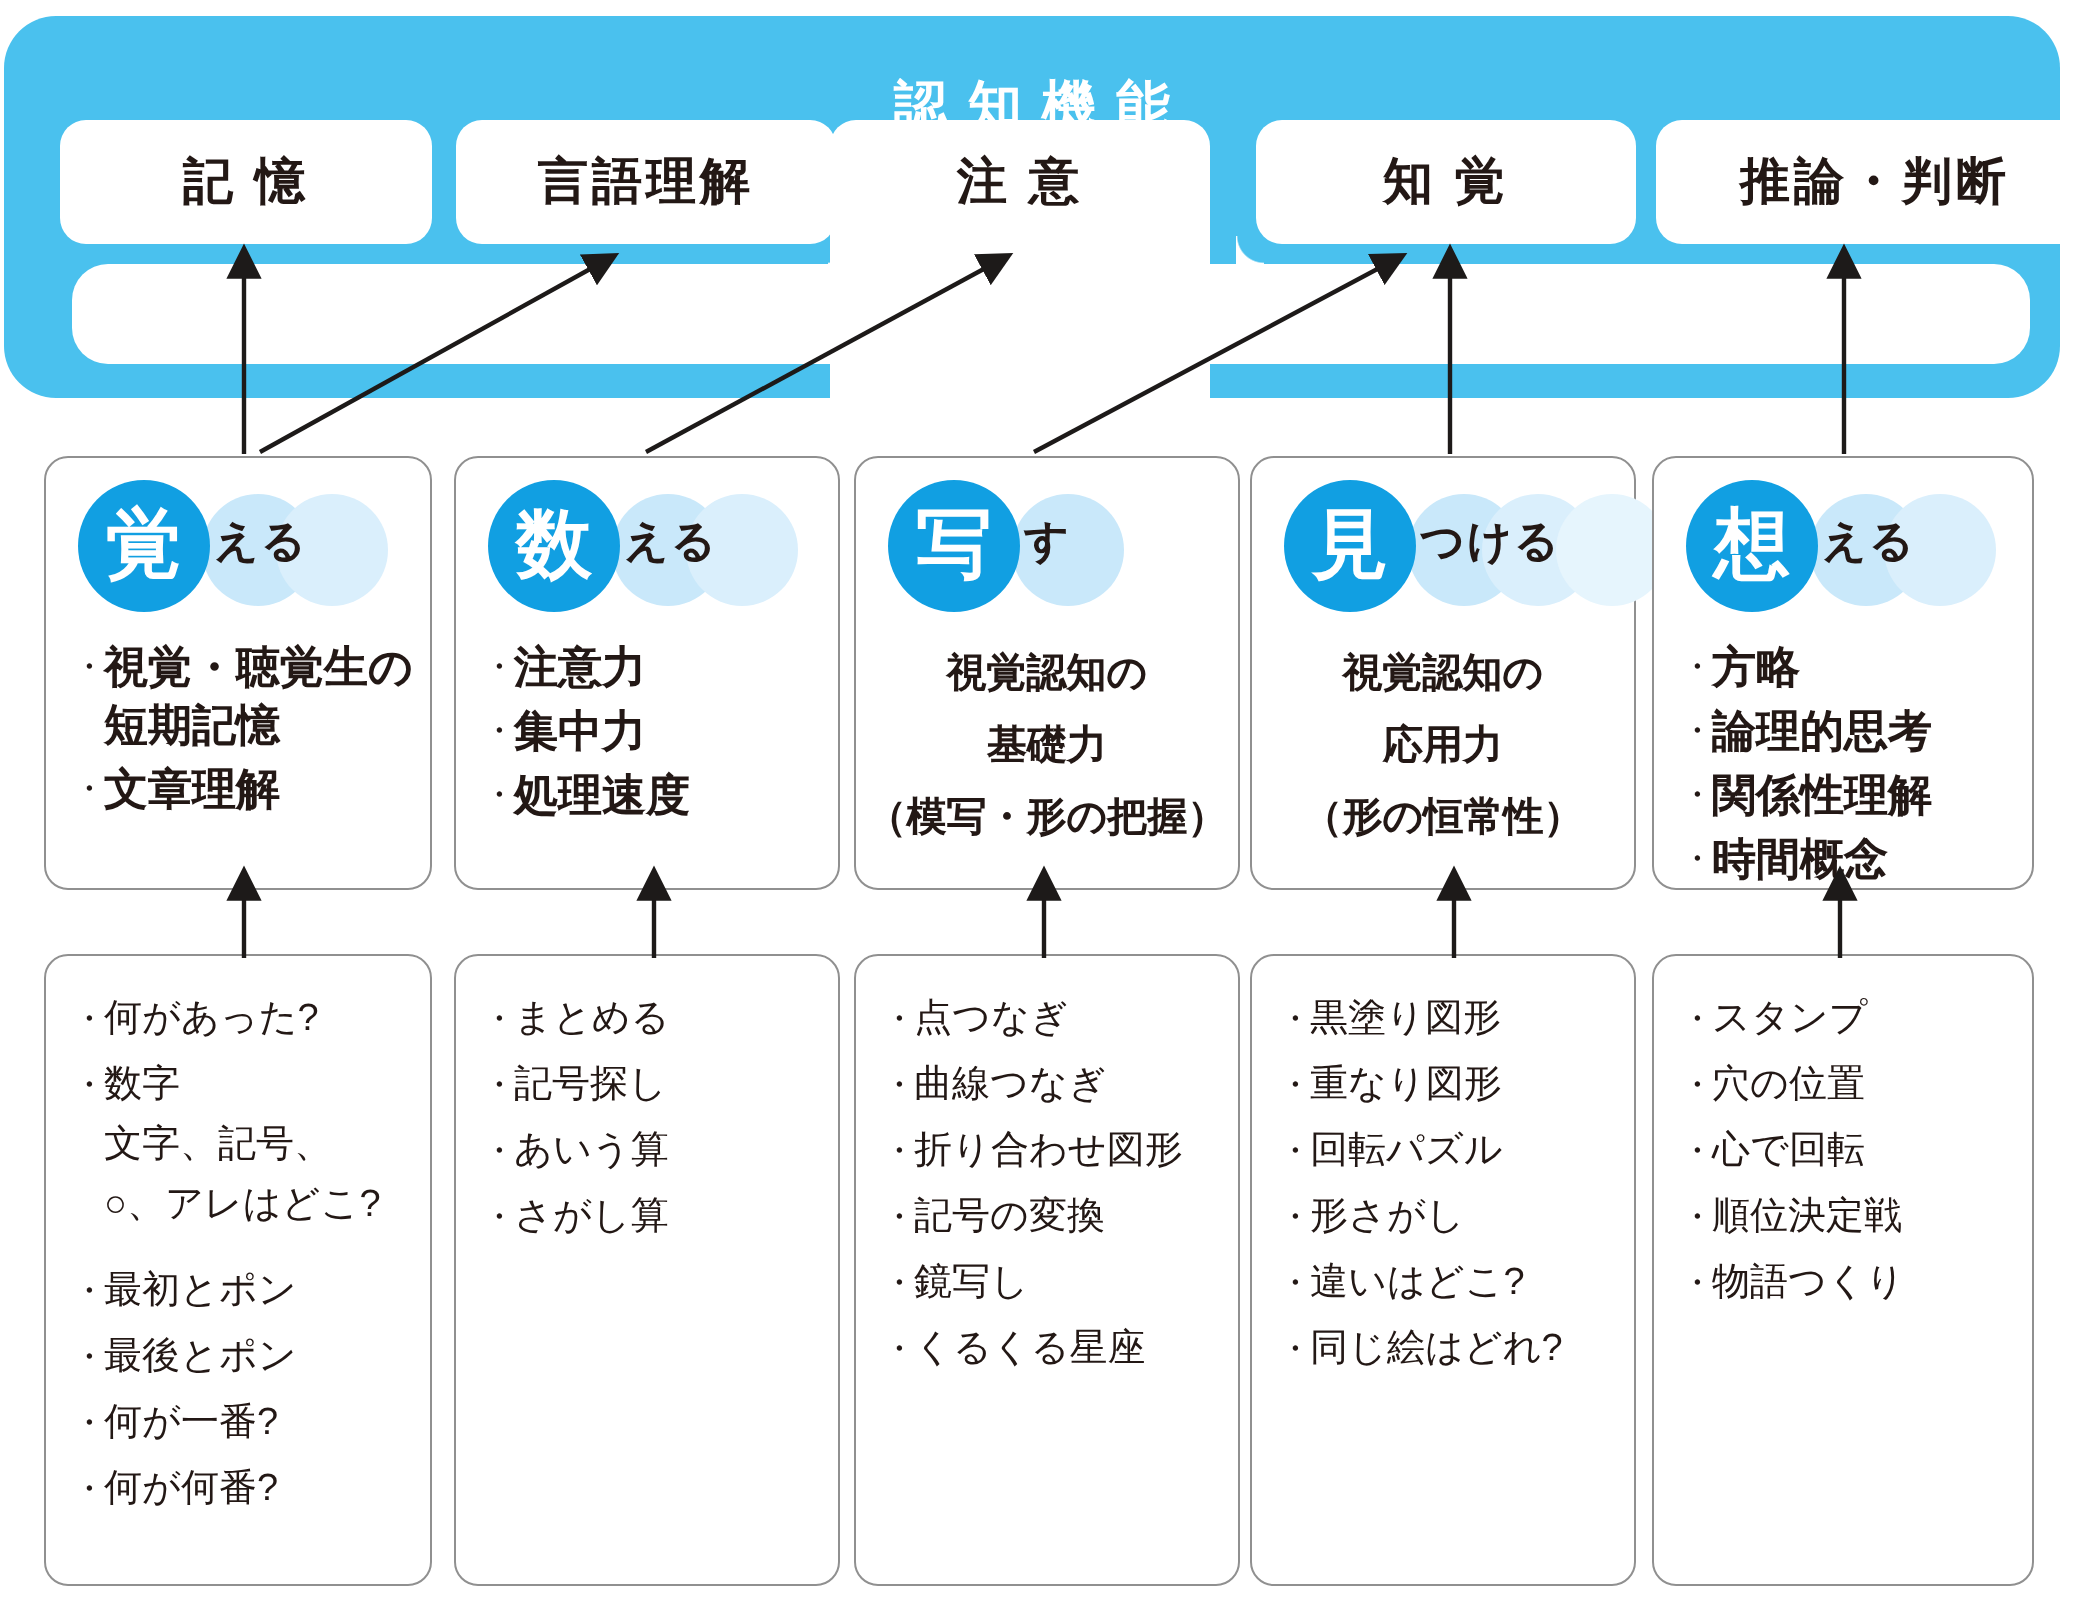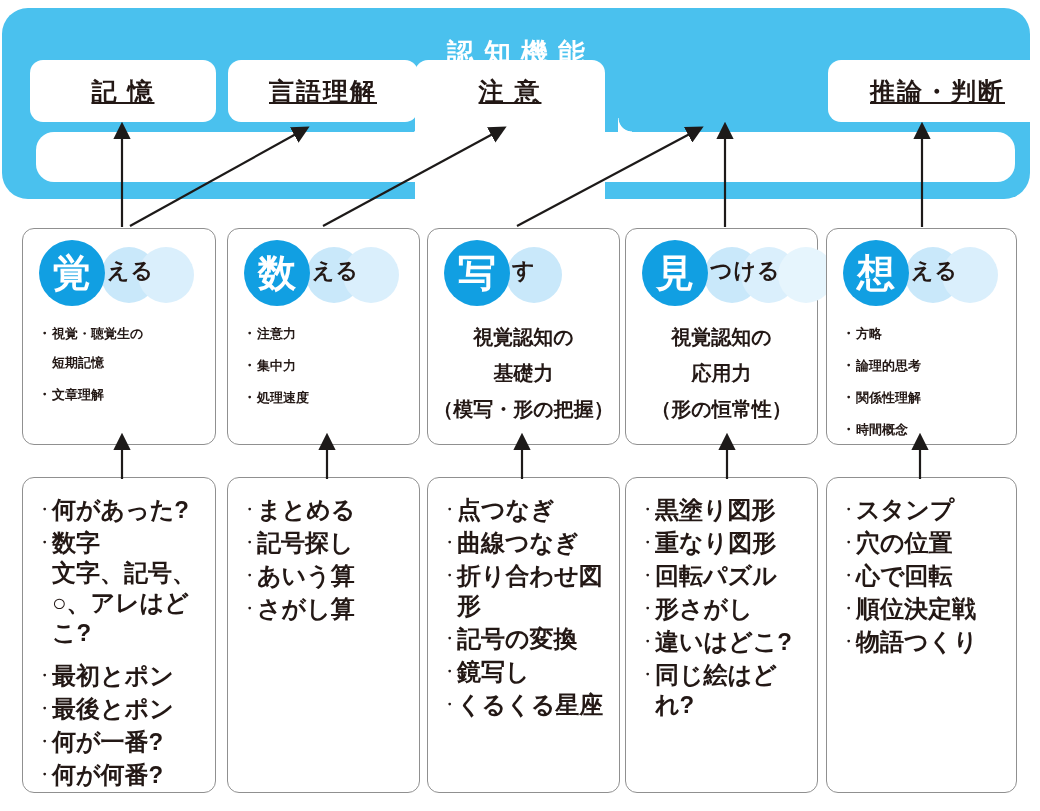--- a/index.html
+++ b/index.html
@@ -7,21 +7,21 @@
           font-family:"Liberation Sans",sans-serif;color:#231815;}
 
   
   .banner{position:absolute;left:2px;top:8px;width:1028px;height:191px;
           background:#4ac1ee;border-radius:26px;}
   .banner-title{position:absolute;top:11px;left:0;right:0;margin:16px;text-align:center;
           color:#ffffff;font-size:27px;font-weight:bold;letter-spacing:10px;text-indent:10px;}
   .func-box{position:absolute;top:60px;height:62px;background:#fff;border-radius:13px;
           display:flex;justify-content:center;align-items:flex-start;
           font-size:25px;font-weight:bold;letter-spacing:2px;}
-  .func-box span{display:block;height:62px;line-height:62px;text-decoration:underline;}
+  .func-box span{display:block;height:62px;line-height:62px;}
   .fb0{left:30px;width:186px}
   .fb1{left:228px;width:190px}
   .fb2{left:415px;width:190px;height:151px;border-radius:13px 13px 0 0;}
   .fb3{left:628px;width:190px}
   .fb4{left:828px;width:219px}
   .band{position:absolute;left:36px;top:132px;width:979px;height:50px;
           background:#fff;border-radius:18px;}
   .fillet{position:absolute;top:118px;width:14px;height:14px;}
   .fillet.left{left:414px;
       background:radial-gradient(circle 14px at 0 0, rgba(255,255,255,0) 13px, #ffffff 13.8px);}
@@ -43,28 +43,28 @@
           background:#119fe2;display:flex;align-items:center;justify-content:center;}
   .badge-kanji{color:#fff;font-size:38px;font-weight:bold;line-height:1;}
   .badge-suffix{position:absolute;left:84px;top:27px;font-size:22px;font-weight:bold;
           letter-spacing:1px;white-space:nowrap;}
 
   
   .skills{position:absolute;left:13px;right:6px;top:90px;}
   .skills.centered{left:0;right:0;text-align:center;}
   .srow{display:flex;margin-bottom:3px;}
   .bullet{width:16px;flex:none;font-size:17px;line-height:29px;}
-  .stext{white-space:pre-line;font-size:13px;line-height:29px;font-weight:bold;}
+  .stext{white-space:pre-line;font-size:22px;line-height:29px;font-weight:bold;}
   .cline{font-size:20px;line-height:36px;font-weight:bold;}
 
   
   .acts{position:absolute;left:13px;right:4px;top:17px;}
   .arow{display:flex;margin-bottom:3px;}
   .arow .bullet{line-height:30px;}
-  .atext{white-space:pre-line;font-size:24px;line-height:30px;font-weight:bold;}
+  .atext{white-space:pre-line;font-size:19px;line-height:30px;font-weight:normal;}
   .bot-box.c0 .arow:nth-child(3){margin-top:13px;}
 
   
   #arrow-layer{position:absolute;left:0;top:0;width:1040px;height:811px;
           pointer-events:none;z-index:6;}
 </style>
 </head>
 <body>
 
 <div class="canvas">
@@ -74,20 +74,23 @@
   </section>
 
   <div class="func-box fb0">
     <span>記 憶</span>
     </div>
   <div class="func-box fb1">
     <span>言語理解</span>
     </div>
   <div class="func-box fb2">
     <span>注 意</span>
+    </div>
+  <div class="func-box fb3">
+    <span>知 覚</span>
     </div>
   <div class="func-box fb4">
     <span>推論・判断</span>
     </div>
 
   <div class="band"></div>
   <div class="fillet left"></div>
   <div class="fillet right"></div>
 
   <div class="mid-box c0">

